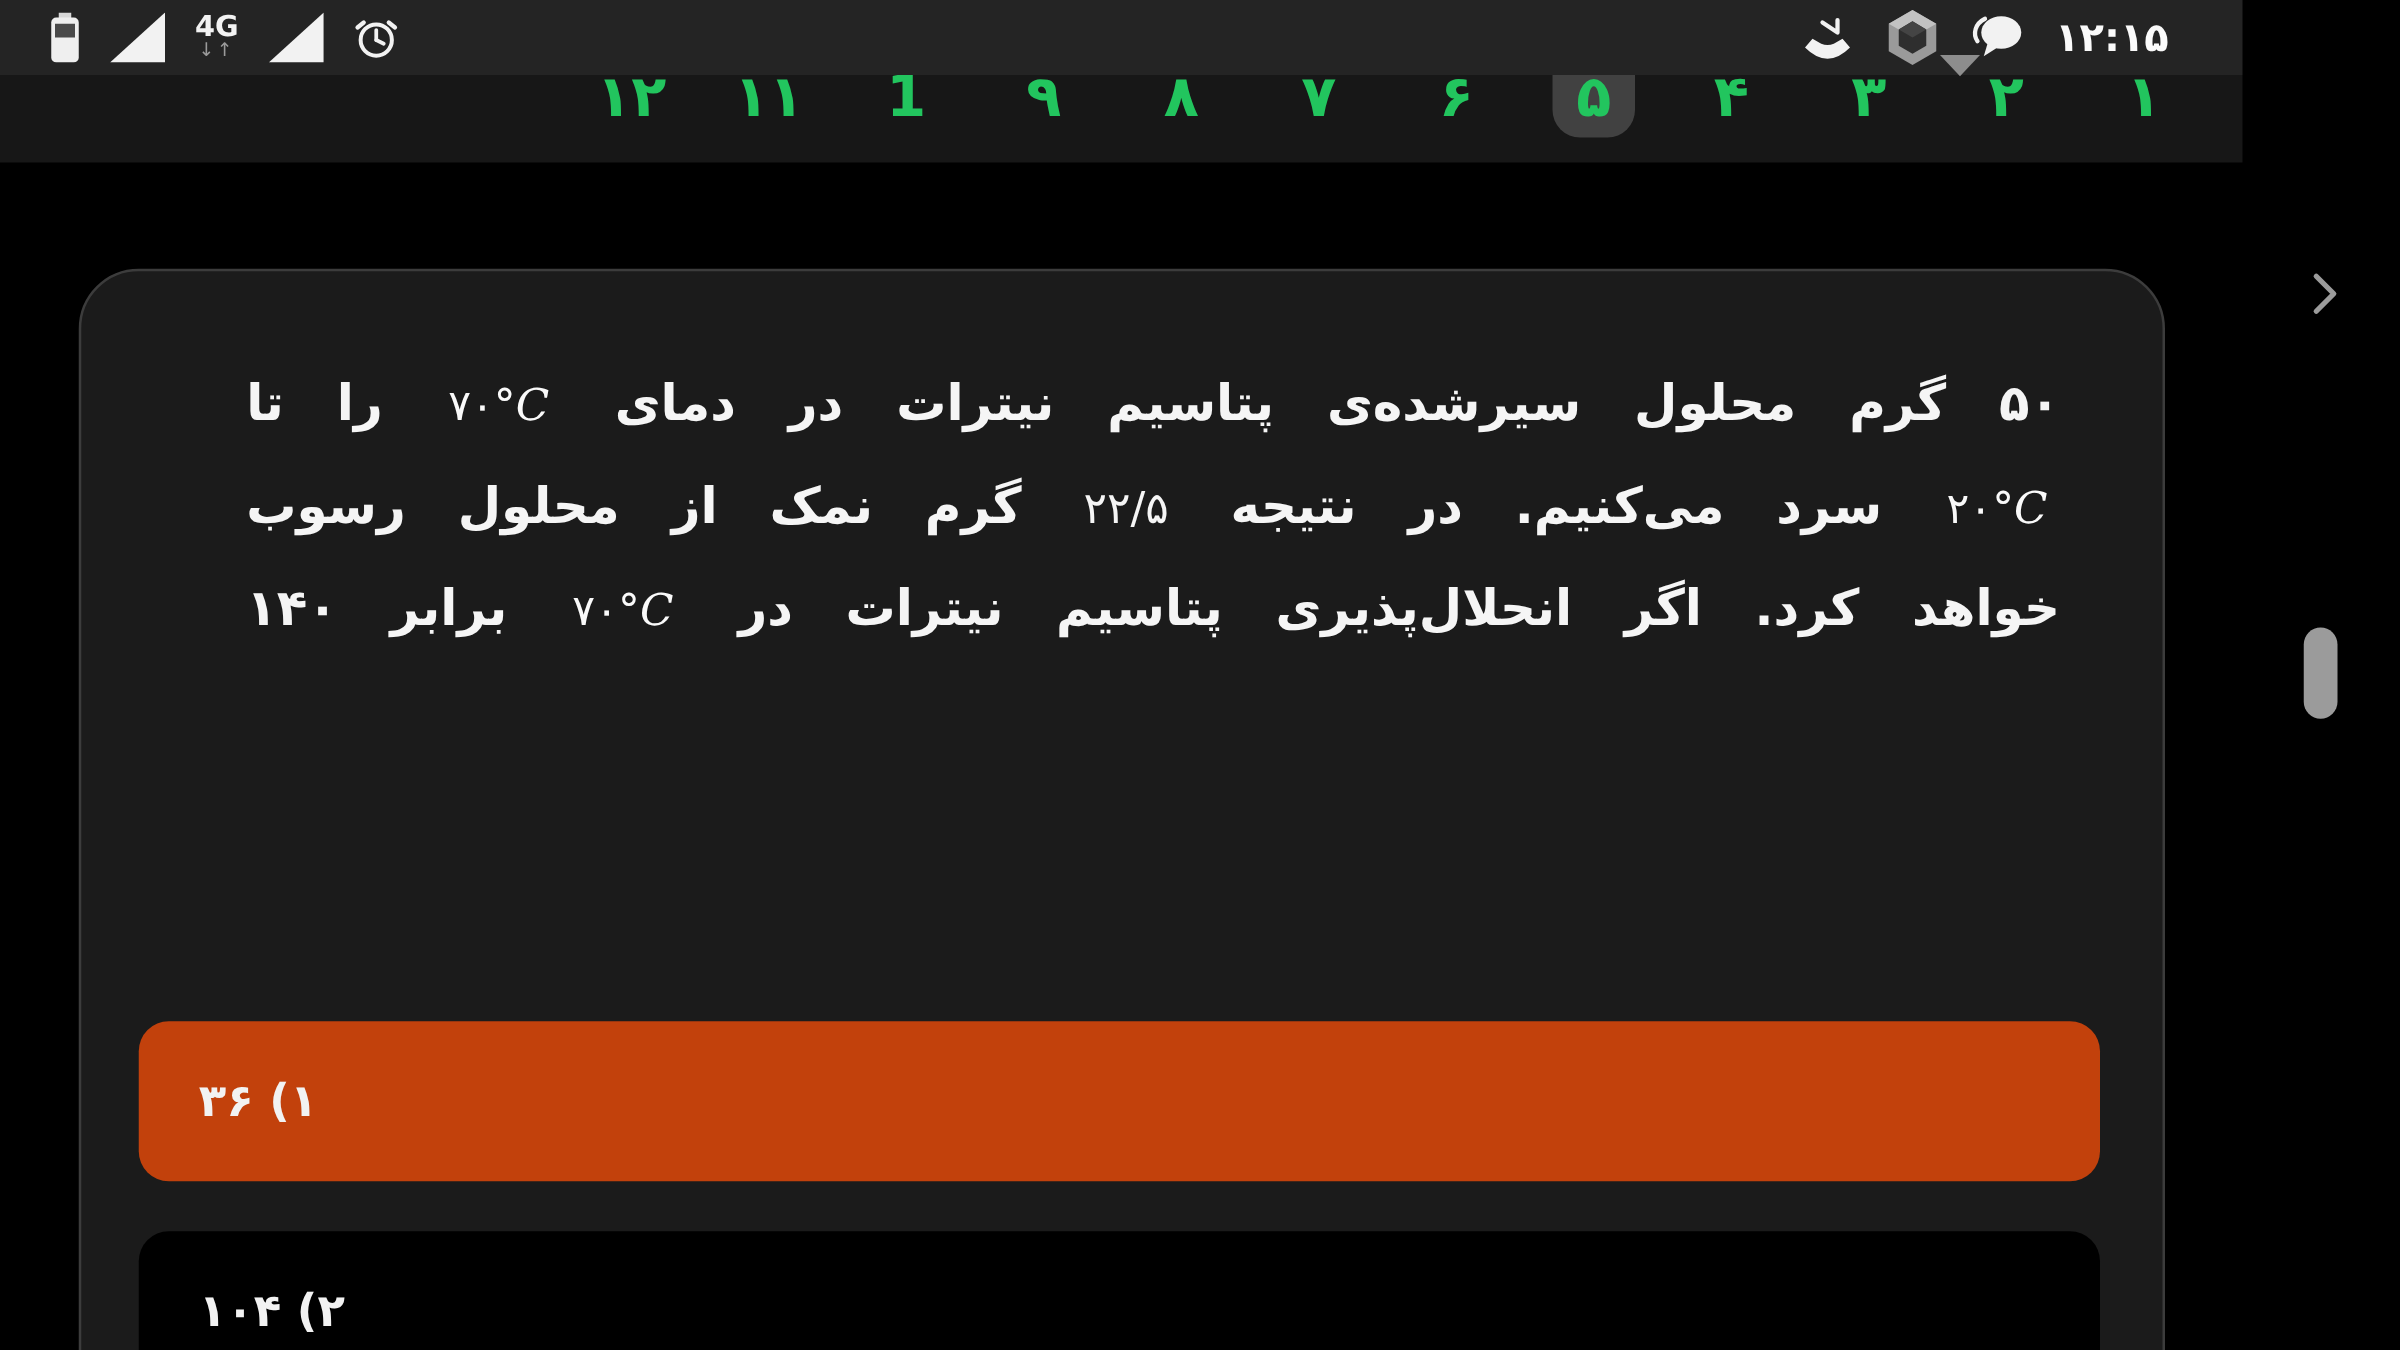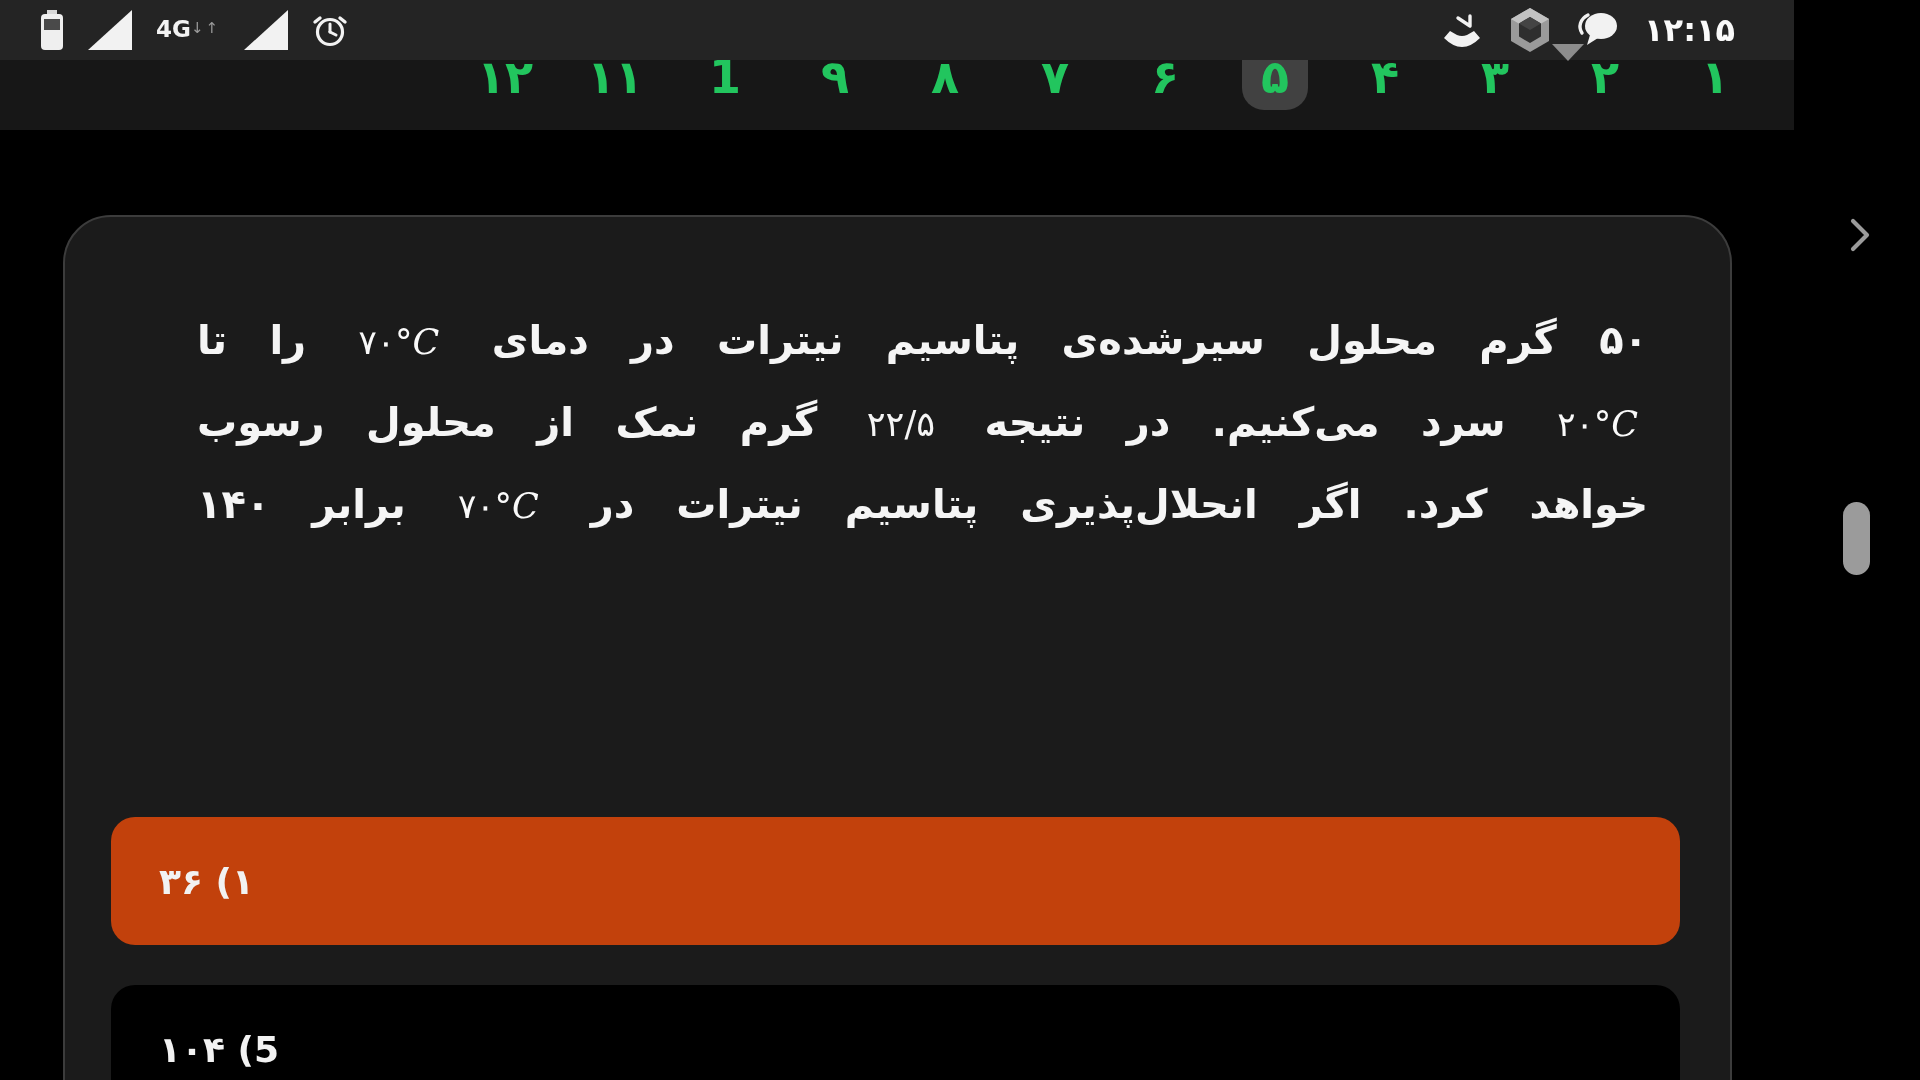--- a/index.html
+++ b/index.html
@@ -3,41 +3,41 @@
 <meta charset="utf-8">
 <style>
   * { margin:0; padding:0; box-sizing:border-box; }
   html,body { width:1920px; height:1080px; overflow:hidden; background:#000; font-family:"DejaVu Sans", sans-serif; }
 
   
   .statusbar { position:absolute; left:0; top:0; width:1794px; height:60px; background:#242424; z-index:3;
                display:flex; align-items:center; justify-content:space-between; padding:0 38px 0 40px; }
   .sb-left, .sb-right { display:flex; align-items:center; gap:24px; }
   .sb-icon { display:flex; align-items:center; justify-content:center; }
-  .net4g { display:flex; flex-direction:row; align-items:center; line-height:1; margin-top:-2px; }
+  .net4g { display:flex; flex-direction:column; align-items:center; line-height:1; margin-top:-2px; }
   .net4g .lbl { color:#f2f2f2; font-size:23px; font-weight:700; }
   .net4g .arr { color:#9a9a9a; font-size:15px; letter-spacing:2px; margin-top:-1px; }
   .sb-time { color:#fafafa; font-size:32px; font-weight:600; direction:rtl; margin-right:21px; }
 
   
   .slider-pointer { position:absolute; left:1552px; top:44px; width:0; height:0; z-index:4;
                     border-left:16px solid transparent; border-right:16px solid transparent; border-top:17px solid #8d8d8d; }
 
   
   .navstrip { position:absolute; left:0; top:60px; width:1794px; height:70px; background:#171717; overflow:hidden; z-index:2; }
   .nav-row { position:absolute; left:450px; top:-26px; width:1320px; height:100px; display:flex; direction:rtl; }
   .nav-item { flex:1; position:relative; display:flex; justify-content:center; align-items:flex-end; height:66px; cursor:pointer; }
   .nav-item span { position:relative; z-index:1; color:#22c55e; font-size:46px; font-weight:600; line-height:1; }
   .nav-item.sel::before { content:""; position:absolute; left:50%; transform:translateX(-50%); top:-10px;
                           width:66px; height:86px; background:#414141; border-radius:22px; }
 
   
   .card { position:absolute; left:63px; top:215px; width:1669px; height:1010px; background:#1b1b1b;
           border:2px solid #3c3c3c; border-radius:48px; }
-  .qtext { position:absolute; left:0; right:0; top:83px; padding:0 82px 0 132px;
+  .qtext { position:absolute; left:0; right:0; top:66px; padding:0 82px 0 132px;
            direction:rtl; color:#f5f5f5; font-size:40px; font-weight:700; line-height:80px; }
   .qline { text-align:right; white-space:nowrap; }
   .qline.fill { white-space:normal; text-align:justify; text-align-last:justify; }
   .math { display:inline-block; direction:ltr; font-weight:400; color:#fafafa; padding:0 10px; }
   .math .mn { font-family:"DejaVu Serif", serif; font-size:34px; }
   .math .mi { font-family:"DejaVu Serif", serif; font-style:italic; font-size:35px; }
   .frac { display:inline-block; direction:ltr; font-size:35px; font-weight:400; padding:0 8px; }
 
   .options { position:absolute; left:46px; right:50px; top:600px; display:flex; flex-direction:column; gap:40px; }
   .option { height:128px; border-radius:24px; background:#000; display:flex; align-items:center; justify-content:flex-end;
@@ -160,21 +160,21 @@
   <div class="qtext">
       <div class="qline fill">۵۰ گرم محلول سیرشده‌ی پتاسیم نیترات در دمای <span class="math" dir="ltr"><span class="mn">۷۰</span><span class="mi">°C</span></span> را تا</div>
       <div class="qline fill"><span class="math" dir="ltr"><span class="mn">۲۰</span><span class="mi">°C</span></span> سرد می‌کنیم. در نتیجه <span class="frac" dir="ltr">۲۲/۵</span> گرم نمک از محلول رسوب</div>
       <div class="qline fill">خواهد کرد. اگر انحلال‌پذیری پتاسیم نیترات در <span class="math" dir="ltr"><span class="mn">۷۰</span><span class="mi">°C</span></span> برابر ۱۴۰</div>
     </div>
   <div class="options">
       <div class="option option-selected">
         <span>۱) ۳۶</span>
       </div>
       <div class="option">
-        <span>5) ۱۰۴</span>
+        <span>۲) ۱۰۴</span>
       </div>
     </div>
 </div>
 
 <div class="chevron">
   <svg width="46" height="46" viewBox="0 0 46 46">
     <polyline points="17,9 31,23 17,37" fill="none" stroke="#9b9b9b" stroke-width="4.2" stroke-linecap="round" stroke-linejoin="round"></polyline>
   </svg>
 </div>
 <div class="scroll-thumb"></div>

